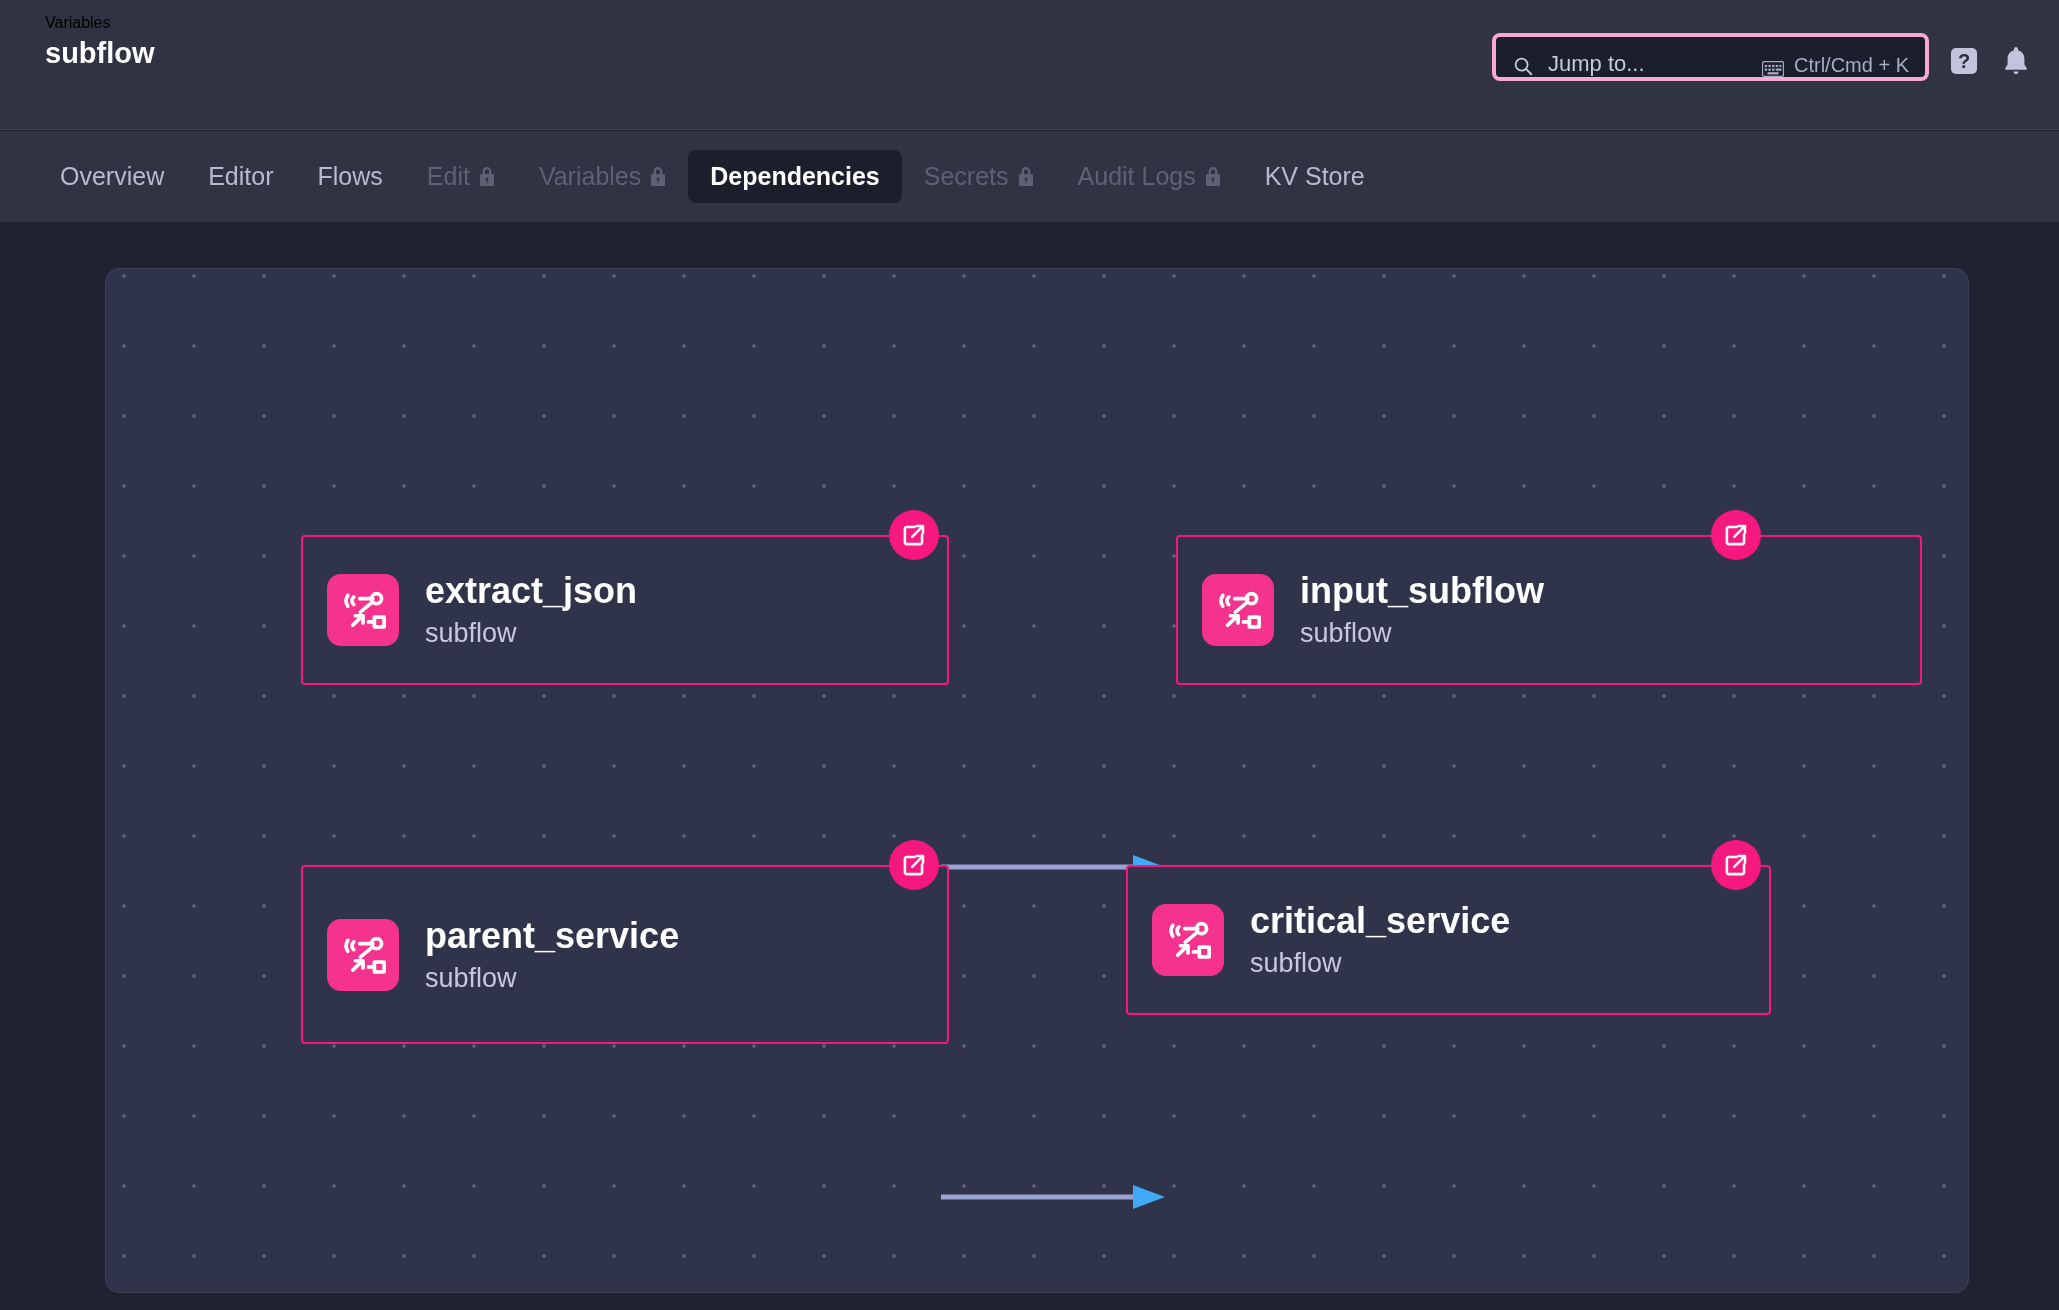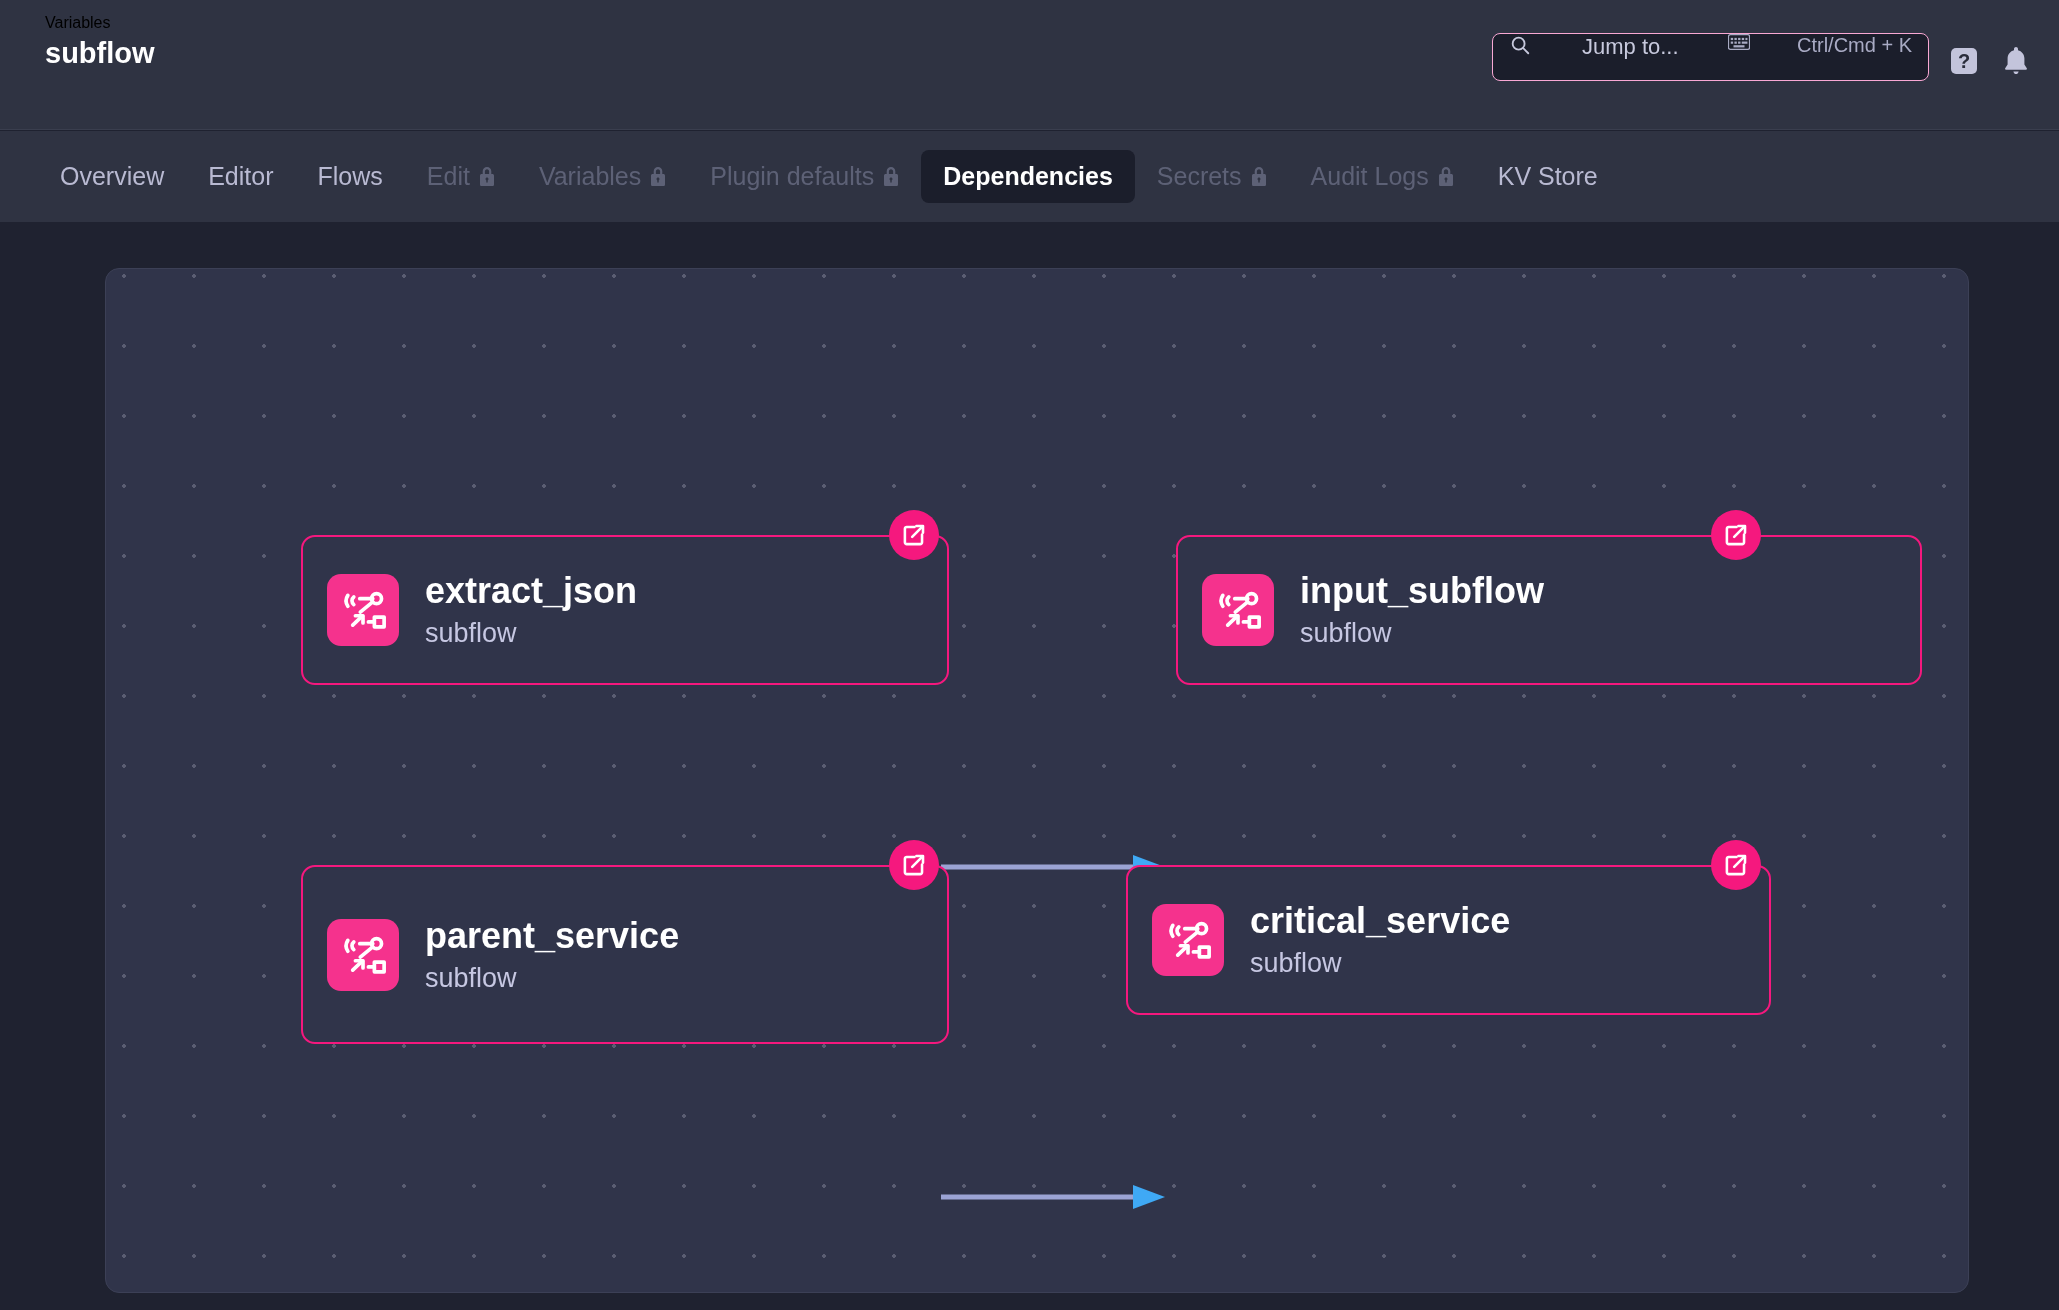--- a/index.html
+++ b/index.html
@@ -33,26 +33,25 @@
     line-height: 36px;
     margin-top: 3px;
   }
 
   
   .search-box {
     position: absolute;
     right: 130px; top: 33px;
     width: 437px; height: 48px;
     background: #1b1e2b;
-    border: 1px solid #f9a8d4;
+    border: 4px solid #f9a8d4;
     border-radius: 8px;
     display: flex;
-    align-items: flex-start;
+    align-items: flex-end;
     padding: 0 16px;
-    gap: 37px;
   }
   .search-icon { width: 22px; height: 22px; flex: 0 0 auto; margin-right: 14px; }
   .search-placeholder {
     font-size: 22px;
     color: #c7c9dd;
     flex: 1 1 auto;
     white-space: nowrap;
   }
   .kbd-icon { width: 22px; height: 16px; margin-right: 10px; flex: 0 0 auto; }
   .search-shortcut {
@@ -130,21 +129,21 @@
     background-size: 70px 70px;
     background-position: 53px 42px;
     opacity: 0.55;
   }
 
   
   .node {
     position: absolute;
     background: #30344a;
     border: 2px solid #f5187e;
-    border-radius: 14px;
+    border-radius: 4px;
     display: flex;
     align-items: center;
     padding-left: 24px;
     cursor: pointer;
   }
   .node-icon {
     width: 72px; height: 72px;
     background: #f5328d;
     border-radius: 14px;
     flex: 0 0 auto;
@@ -238,26 +237,20 @@
       <svg viewBox="0 0 16 19" fill="currentColor" class="lock-icon">
   <path d="M8 0C5.6 0 3.7 1.9 3.7 4.3V7H2.6C1.7 7 1 7.7 1 8.6v8.8C1 18.3 1.7 19 2.6 19h10.8c.9 0 1.6-.7 1.6-1.6V8.6C15 7.7 14.3 7 13.4 7h-1.1V4.3C12.3 1.9 10.4 0 8 0zm0 2.2c1.2 0 2.1 1 2.1 2.1V7H5.9V4.3c0-1.1.9-2.1 2.1-2.1zM8 10.6c.8 0 1.5.7 1.5 1.5 0 .6-.3 1-.8 1.3v1.7c0 .4-.3.7-.7.7s-.7-.3-.7-.7v-1.7c-.5-.3-.8-.7-.8-1.3 0-.8.7-1.5 1.5-1.5z"></path>
 </svg>
     </div>
     <div class="tab locked">
       <span>Variables</span>
       <svg viewBox="0 0 16 19" fill="currentColor" class="lock-icon">
   <path d="M8 0C5.6 0 3.7 1.9 3.7 4.3V7H2.6C1.7 7 1 7.7 1 8.6v8.8C1 18.3 1.7 19 2.6 19h10.8c.9 0 1.6-.7 1.6-1.6V8.6C15 7.7 14.3 7 13.4 7h-1.1V4.3C12.3 1.9 10.4 0 8 0zm0 2.2c1.2 0 2.1 1 2.1 2.1V7H5.9V4.3c0-1.1.9-2.1 2.1-2.1zM8 10.6c.8 0 1.5.7 1.5 1.5 0 .6-.3 1-.8 1.3v1.7c0 .4-.3.7-.7.7s-.7-.3-.7-.7v-1.7c-.5-.3-.8-.7-.8-1.3 0-.8.7-1.5 1.5-1.5z"></path>
 </svg>
     </div>
-    <div class="tab locked">
-      <span>Plugin defaults</span>
-      <svg viewBox="0 0 16 19" fill="currentColor" class="lock-icon">
-  <path d="M8 0C5.6 0 3.7 1.9 3.7 4.3V7H2.6C1.7 7 1 7.7 1 8.6v8.8C1 18.3 1.7 19 2.6 19h10.8c.9 0 1.6-.7 1.6-1.6V8.6C15 7.7 14.3 7 13.4 7h-1.1V4.3C12.3 1.9 10.4 0 8 0zm0 2.2c1.2 0 2.1 1 2.1 2.1V7H5.9V4.3c0-1.1.9-2.1 2.1-2.1zM8 10.6c.8 0 1.5.7 1.5 1.5 0 .6-.3 1-.8 1.3v1.7c0 .4-.3.7-.7.7s-.7-.3-.7-.7v-1.7c-.5-.3-.8-.7-.8-1.3 0-.8.7-1.5 1.5-1.5z"></path>
-</svg>
-    </div>
     <div class="tab active">
       <span>Dependencies</span>
     </div>
     <div class="tab locked">
       <span>Secrets</span>
       <svg viewBox="0 0 16 19" fill="currentColor" class="lock-icon">
   <path d="M8 0C5.6 0 3.7 1.9 3.7 4.3V7H2.6C1.7 7 1 7.7 1 8.6v8.8C1 18.3 1.7 19 2.6 19h10.8c.9 0 1.6-.7 1.6-1.6V8.6C15 7.7 14.3 7 13.4 7h-1.1V4.3C12.3 1.9 10.4 0 8 0zm0 2.2c1.2 0 2.1 1 2.1 2.1V7H5.9V4.3c0-1.1.9-2.1 2.1-2.1zM8 10.6c.8 0 1.5.7 1.5 1.5 0 .6-.3 1-.8 1.3v1.7c0 .4-.3.7-.7.7s-.7-.3-.7-.7v-1.7c-.5-.3-.8-.7-.8-1.3 0-.8.7-1.5 1.5-1.5z"></path>
 </svg>
     </div>
     <div class="tab locked">

